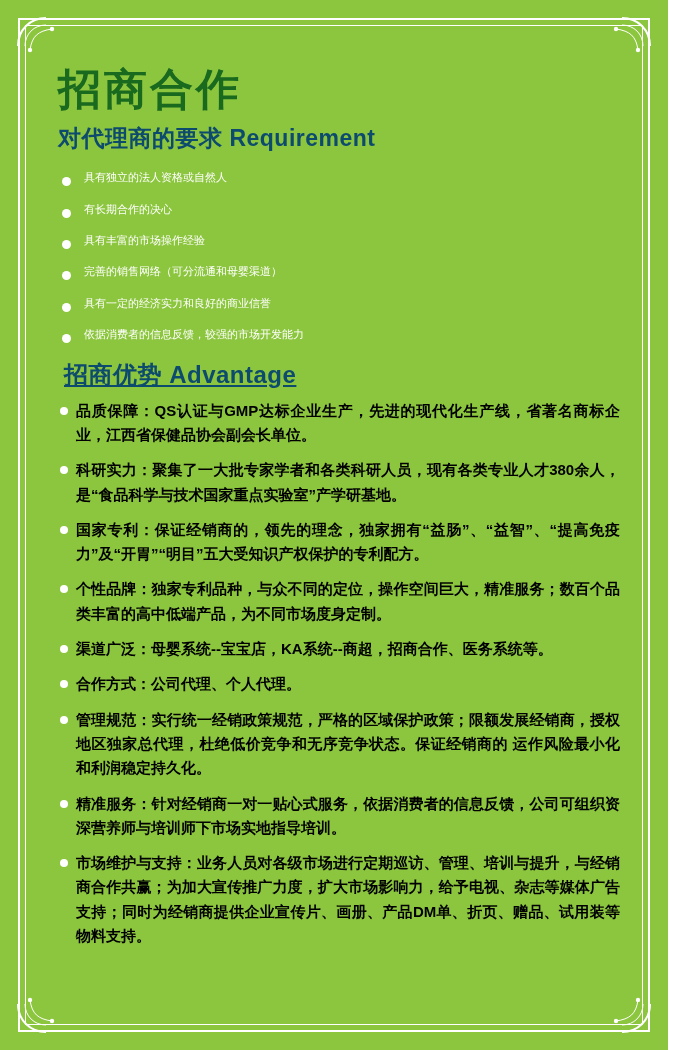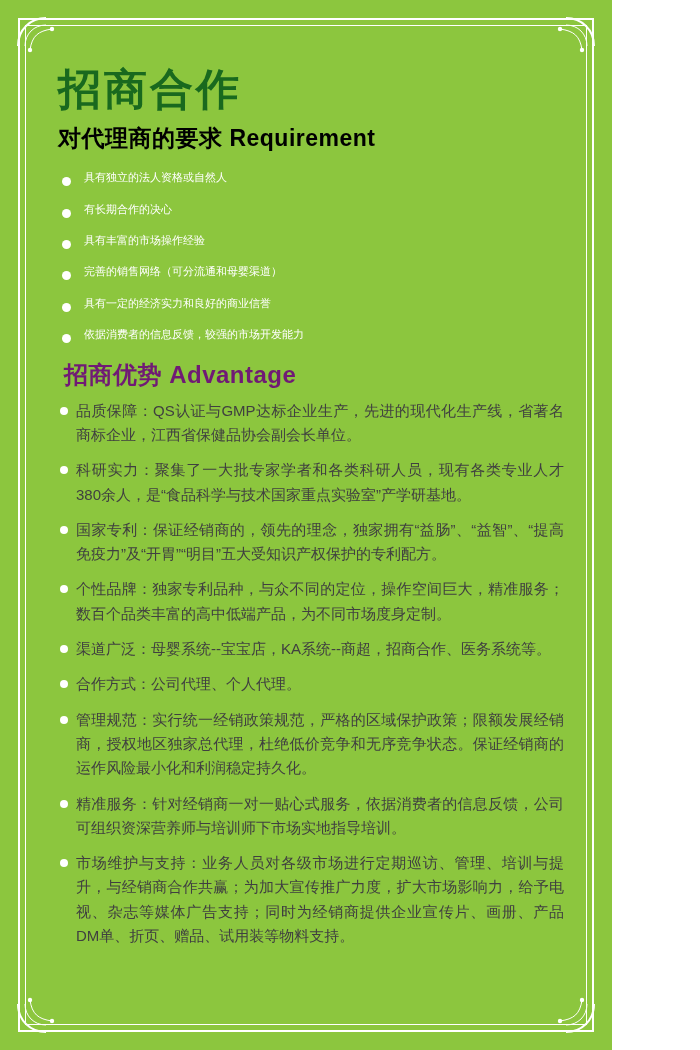--- a/index.html
+++ b/index.html
@@ -9,21 +9,21 @@
   body {
     width: 700px;
     height: 1050px;
     background: #ffffff;
     font-family: "Liberation Sans", sans-serif;
     overflow: hidden;
   }
 
   .poster {
     position: relative;
-    width: 612px;
+    width: 668px;
     height: 1050px;
     background: #8cc63e;
     box-sizing: border-box;
     overflow: hidden;
   }
 
   
   .frame-outer {
     position: absolute;
     left: 18px;
@@ -71,21 +71,21 @@
     font-weight: bold;
     color: #19691e;
     letter-spacing: 3px;
     margin: 8px 0 0 0;
     line-height: 1.1;
   }
 
   .sub-title {
     font-size: 23px;
     font-weight: bold;
-    color: #000000;
+    color: #0c4a6e;
     margin: 10px 0 0 0;
     letter-spacing: 0.5px;
   }
 
   .req-list {
     list-style: none;
     margin: 16px 0 0 0;
     padding: 0;
   }
   .req-list li {
@@ -102,38 +102,40 @@
     top: 7px;
     width: 9px;
     height: 9px;
     border-radius: 50%;
     background: #ffffff;
   }
 
   .section-title {
     font-size: 24px;
     font-weight: bold;
-    color: #701a75;
+    color: #0c4a6e;
     margin: 14px 0 6px 6px;
     letter-spacing: 0.5px;
+    text-decoration: underline;
   }
 
   .adv-list {
     list-style: none;
     margin: 8px 0 0 0;
     padding: 0;
   }
   .adv-list li {
     position: relative;
-    color: #404040;
+    color: #000000;
     font-size: 15px;
     line-height: 1.62;
     padding-left: 18px;
     margin-bottom: 11px;
     text-align: justify;
+    font-weight: bold;
   }
   .adv-list li .dot {
     position: absolute;
     left: 2px;
     top: 8px;
     width: 8px;
     height: 8px;
     border-radius: 50%;
     background: #ffffff;
   }

